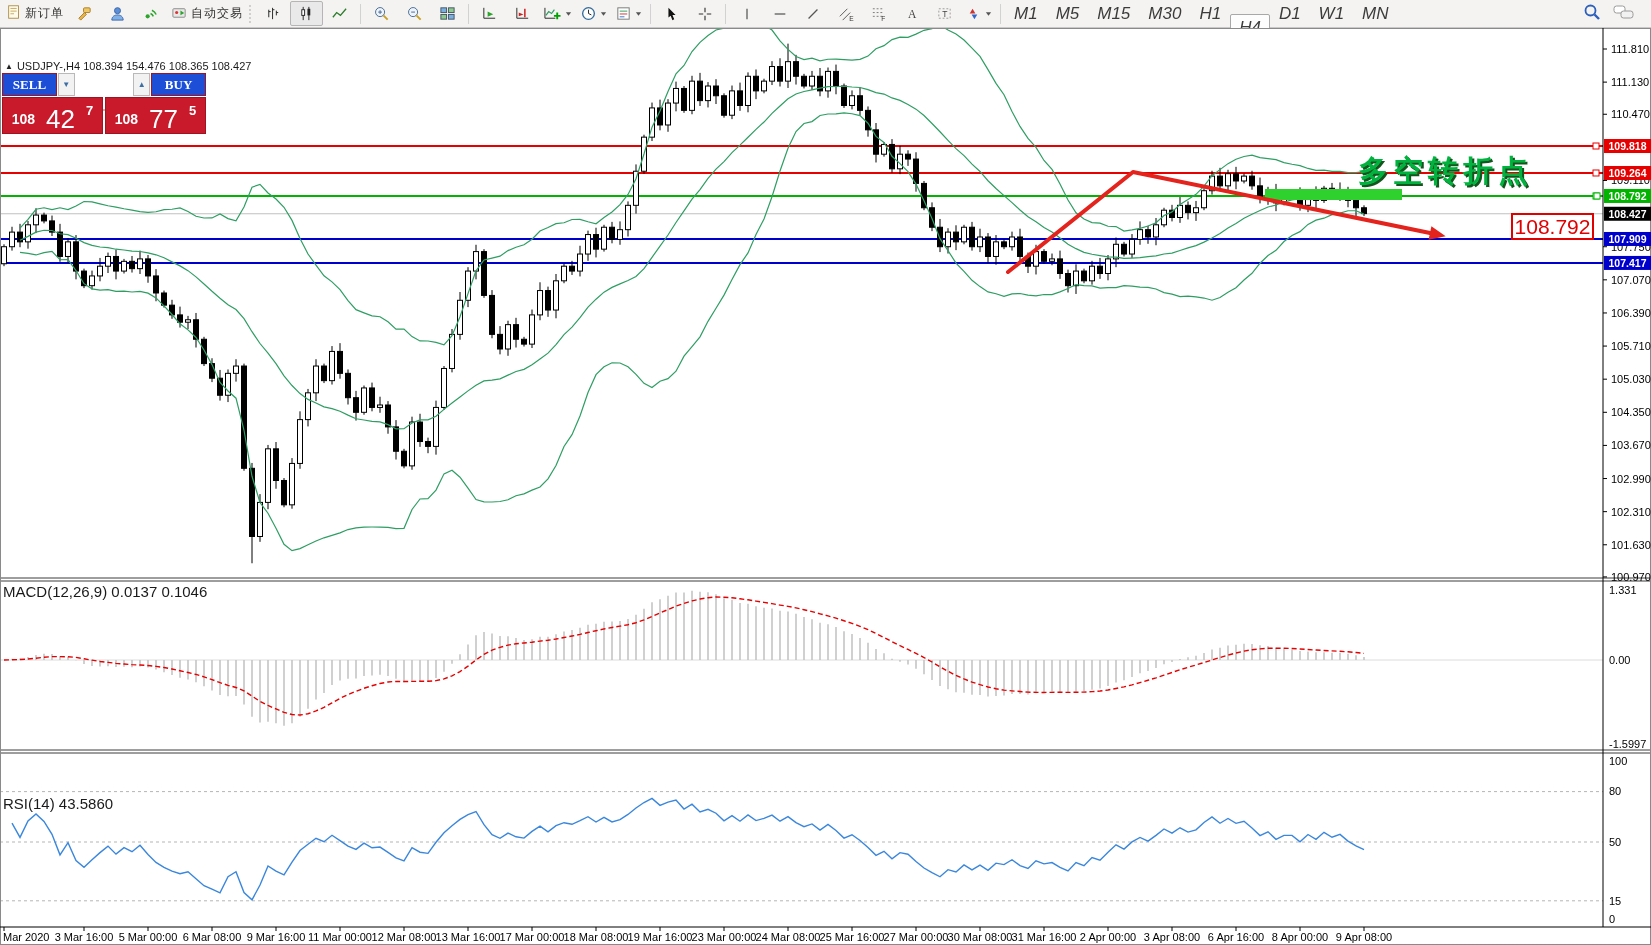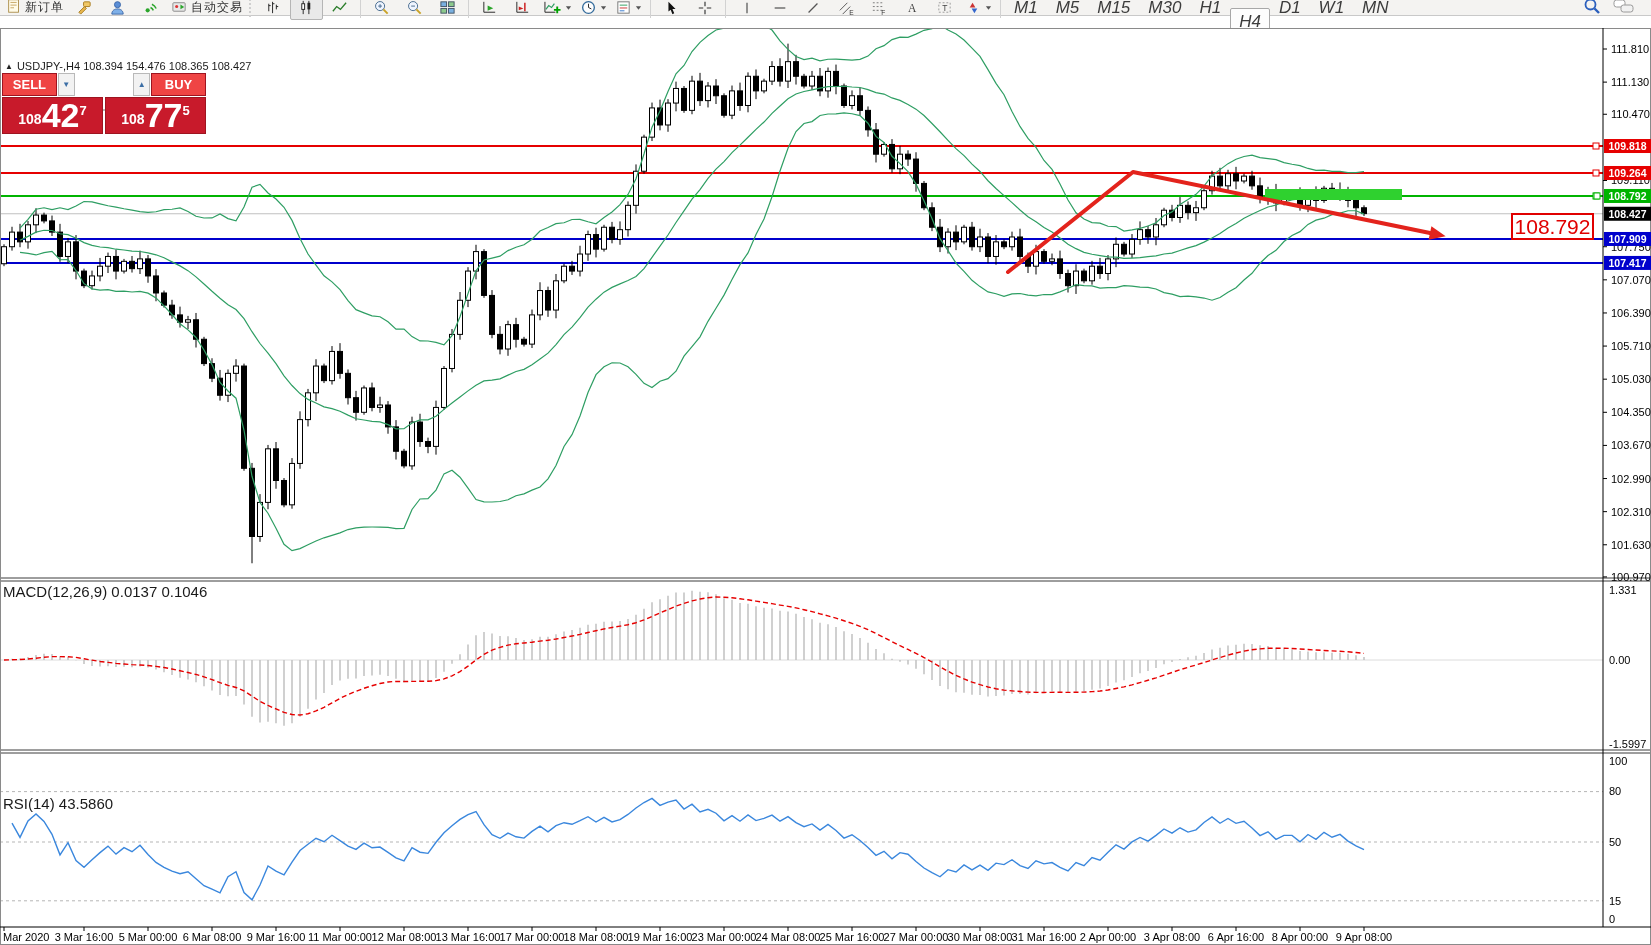--- a/index.html
+++ b/index.html
@@ -1,50 +1,50 @@
 <!DOCTYPE html>
 <html><head>
 <meta charset="utf-8">
 <style>
   html,body{margin:0;padding:0;width:1651px;height:945px;overflow:hidden;background:#fff;
     font-family:"Liberation Sans",sans-serif;}
   
-  .toolbar{position:absolute;top:0;left:0;width:1651px;height:16px;background:#f4f3f1;
+  .toolbar{position:absolute;top:0;left:0;width:1651px;height:28px;background:#f4f3f1;
     border-bottom:1px solid #c9c9c9;display:flex;align-items:center;padding-left:2px;box-sizing:border-box;}
   .tb-btn{height:23px;min-width:25px;display:flex;align-items:center;justify-content:center;
     gap:3px;padding:0 3px;border:1px solid transparent;border-radius:2px;color:#333;font-size:12px;}
   .tb-btn.pressed{background:#e9e9e9;border:1px solid #b5b5b5;}
   .tb-sep{width:1px;height:20px;background:#d2d2d2;margin:0 4px;}
   .tb-grip{width:2px;height:18px;border-left:2px dotted #cfcfcf;margin:0 4px 0 2px;}
   .tf{padding:3px 8px;font-size:17px;color:#3c3c3c;border:1px solid transparent;font-style:italic;}
   .tf.active{background:#fdfdfd;border:1px solid #a8a8a8;border-radius:2px;margin-top:28px;}
   .tb-right{margin-left:auto;display:flex;align-items:center;gap:12px;margin-right:16px;}
   .cjk{letter-spacing:1px;}
   
   #chart-stack{position:absolute;top:28px;left:0;width:1651px;height:755px;background:#fff;}
   #chart-svg{position:absolute;top:0;left:0;}
   
   .symbol-line{position:absolute;left:5px;top:32px;font-size:11px;color:#1a1a1a;display:flex;align-items:center;gap:4px;}
   .symbol-line .tri{font-size:8px;color:#222;}
   
   .trade-widget{position:absolute;left:2px;top:45px;width:204px;}
   .tw-row1{display:flex;height:23px;gap:1px;}
-  .btn-red{background:#ef4444;color:#fff;font-weight:bold;font-size:13px;display:flex;
-    align-items:center;justify-content:center;border:1px solid #9e1420;}
+  .btn-red{background:#1d4ed8;color:#fff;font-weight:bold;font-size:13px;display:flex;
+    align-items:center;justify-content:center;border:1px solid #9e1420;font-family:Liberation Serif, serif;}
   .tw-sell,.tw-buy{width:54px;}
   .tw-spin{width:15px;background:#f2f2f2;border:1px solid #b9b9b9;display:flex;align-items:center;
     justify-content:center;font-size:8px;color:#3b6ea5;}
   .tw-vol{width:56px;border:1px solid #b9b9b9;background:#fff;margin-top:36px;}
   .tw-vol input{width:100%;height:100%;border:0;outline:none;text-align:right;font-size:13px;
     padding:0 4px 0 0;box-sizing:border-box;font-family:"Liberation Sans",sans-serif;}
   .tw-row2{display:flex;height:37px;margin-top:1px;gap:2px;}
   .tw-price{flex:1;background:#c81a2b;color:#fff;display:flex;align-items:flex-end;
     justify-content:center;padding-bottom:2px;border:1px solid #9e1420;}
   .tw-price .small{font-size:14px;font-weight:bold;line-height:1;margin-bottom:5px;}
-  .tw-price .big{font-size:34px;font-weight:bold;line-height:0.9;margin:0 0;}
+  .tw-price .big{font-size:26px;font-weight:normal;line-height:0.9;margin:0 11px;}
   .tw-price .sup{font-size:13px;font-weight:bold;line-height:1;margin-bottom:14px;}
   
   .panel-title{position:absolute;left:3px;font-size:15px;color:#1a1a1a;}
   
   .cn-note{position:absolute;left:1358px;top:123px;font-size:30px;font-weight:bold;color:#00b33f;
     letter-spacing:5px;text-shadow:2px 2px 0 #14541d;white-space:nowrap;}
   .price-flag{position:absolute;left:1511px;top:185px;width:79px;height:23px;border:2px solid #e00000;
     color:#e00000;background:#fff;font-size:21px;display:flex;align-items:center;justify-content:center;
     font-family:"Liberation Sans",sans-serif;}
 </style>
@@ -945,14 +945,15 @@
         <span class="small">108</span>
         <span class="big">77</span>
         <span class="sup">5</span>
       </div>
     </div>
   </div>
 
   <div class="panel-title" style="top:555px">MACD(12,26,9) 0.0137 0.1046</div>
   <div class="panel-title" style="top:767px">RSI(14) 43.5860</div>
 
+  <div class="cn-note">多空转折点</div>
   <div class="price-flag">108.792</div>
 </div>
 
 </body></html>

